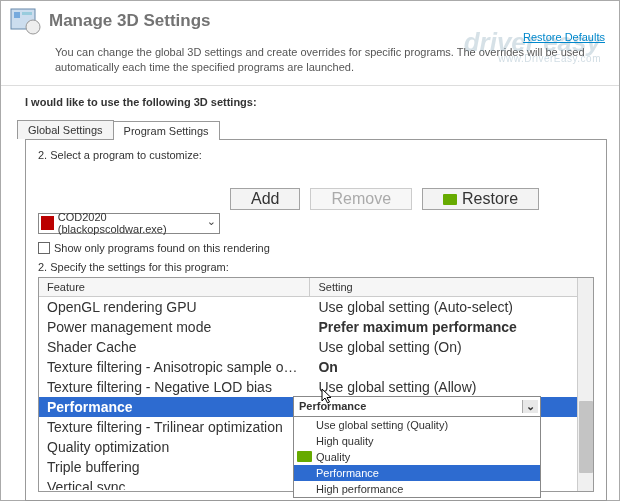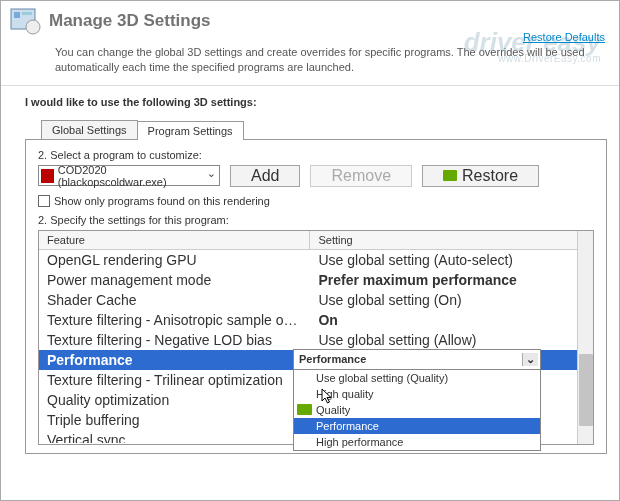--- a/index.html
+++ b/index.html
@@ -4,27 +4,27 @@
   <style>
     * { box-sizing: border-box; margin: 0; padding: 0; }
     body { font-family: "Segoe UI", Tahoma, sans-serif; font-size: 11px; color: #333; background: #fff; width:620px; height:501px; position:relative; overflow:hidden; }
     .window { border: 1px solid #aaa; width: 100%; height: 100%; position:relative; }
     .header { display:flex; align-items:center; padding: 4px 8px 0 8px; position:relative; }
     .header-icon { width:32px; height:32px; margin-right:8px; }
     .header-title { flex:1; font-size:17px; font-weight:600; color:#737373; }
     .restore-defaults { color:#08c; font-size:11px; cursor:pointer; text-decoration:underline; position:absolute; right:14px; top:30px; }
     .subtext { padding: 8px 24px 10px 54px; font-size:11px; color:#555; line-height:1.35; border-bottom:1px solid #ddd; }
     .section-label { font-weight:bold; padding:10px 24px 6px 24px; }
-    .tabs { display:flex; margin:6px 0 0 40px; }
+    .tabs { display:flex; margin:6px 0 0 16px; }
     .tab { padding:3px 10px; border:1px solid #999; border-bottom:none; background:#f4f4f4; font-size:11px; cursor:pointer; margin-right:-1px; }
     .tab.active { background:#fff; position:relative; z-index:2; top:1px; }
     .tab-body { border:1px solid #999; margin:0 12px 10px 24px; padding:8px 12px 8px 12px; position:relative; }
     .step-label { padding:1px 0 4px 0; }
     .prog-row { display:flex; align-items:center; gap:10px; margin-bottom:6px; }
-    .prog-select { border:1px solid #888; background:#fff; height:21px; display:flex; align-items:center; padding:0 14px 0 2px; position:relative; width:182px; }
+    .prog-select { border:1px solid #888; background:#fff; height:21px; display:flex; align-items:center; padding:0 14px 0 2px; position:relative; width:182px;margin-top:48px; }
     .prog-select .mini-icon { width:14px; height:14px; background:#b00; margin-right:4px; display:inline-block; }
     .prog-select::after { content:"⌄"; position:absolute; right:3px; top:1px; color:#444; font-size:11px; }
     .btn { border:1px solid #a3a3a3; background:#f3f3f3; padding:10px 20px; font-size:16px; cursor:pointer; height:21px; display:inline-flex; align-items:center; }
     .btn.disabled { color:#aaa; border-color:#ccc; background:#f7f7f7; cursor:default; }
     .btn .nv { width:14px; height:11px; background:#6a0; margin-right:5px; display:inline-block; border-radius:1px; }
     .chk-row { display:flex; align-items:center; gap:4px; padding:2px 0 6px 0; }
     .chk { width:12px; height:12px; border:1px solid #666; }
     .table-wrap { border:1px solid #999; height:215px; position:relative; }
     .thead { display:flex; background:#f6f6f6; border-bottom:1px solid #ccc; font-weight:400; }
     .th { padding:3px 8px; font-size:11px; }

